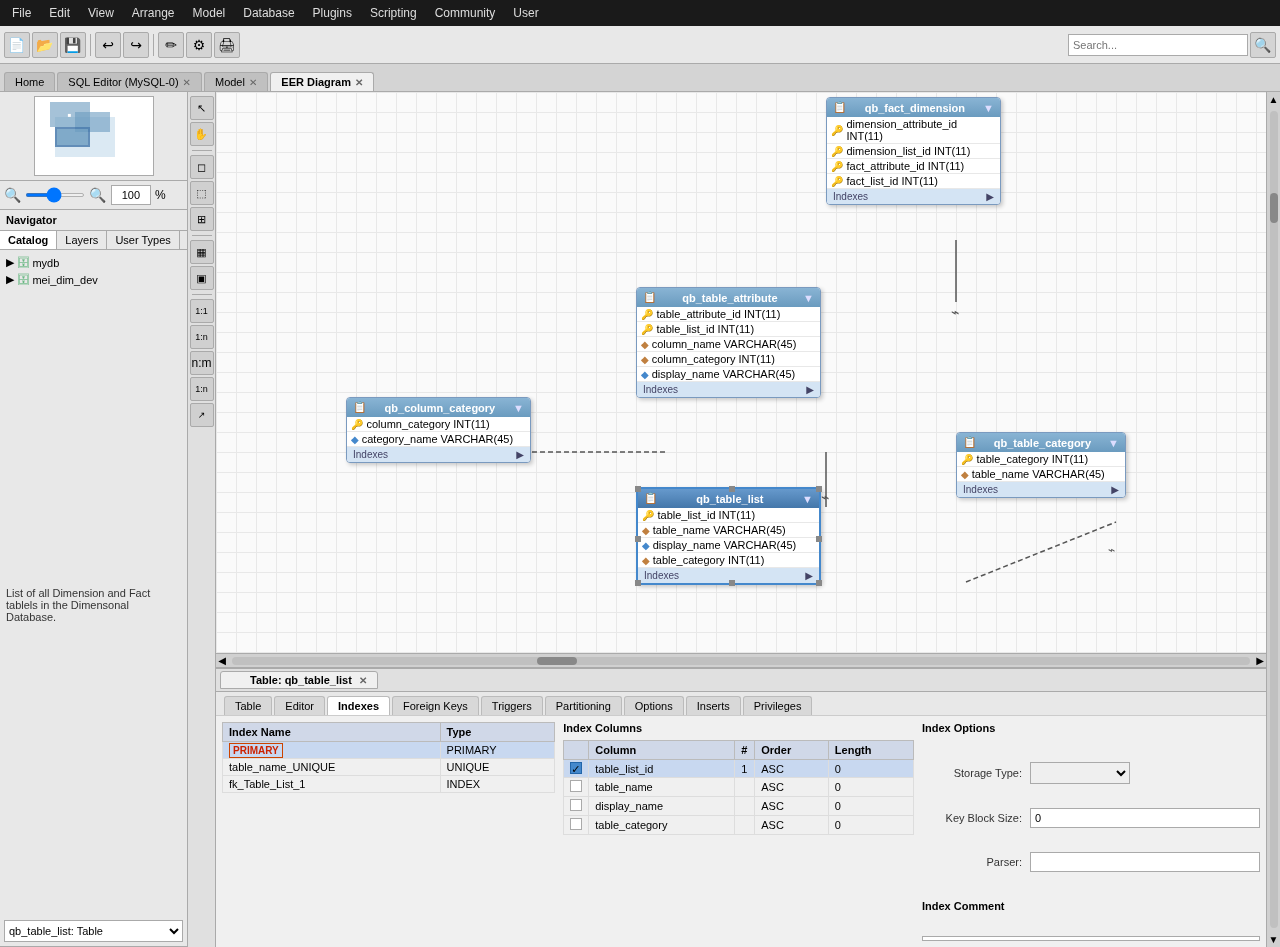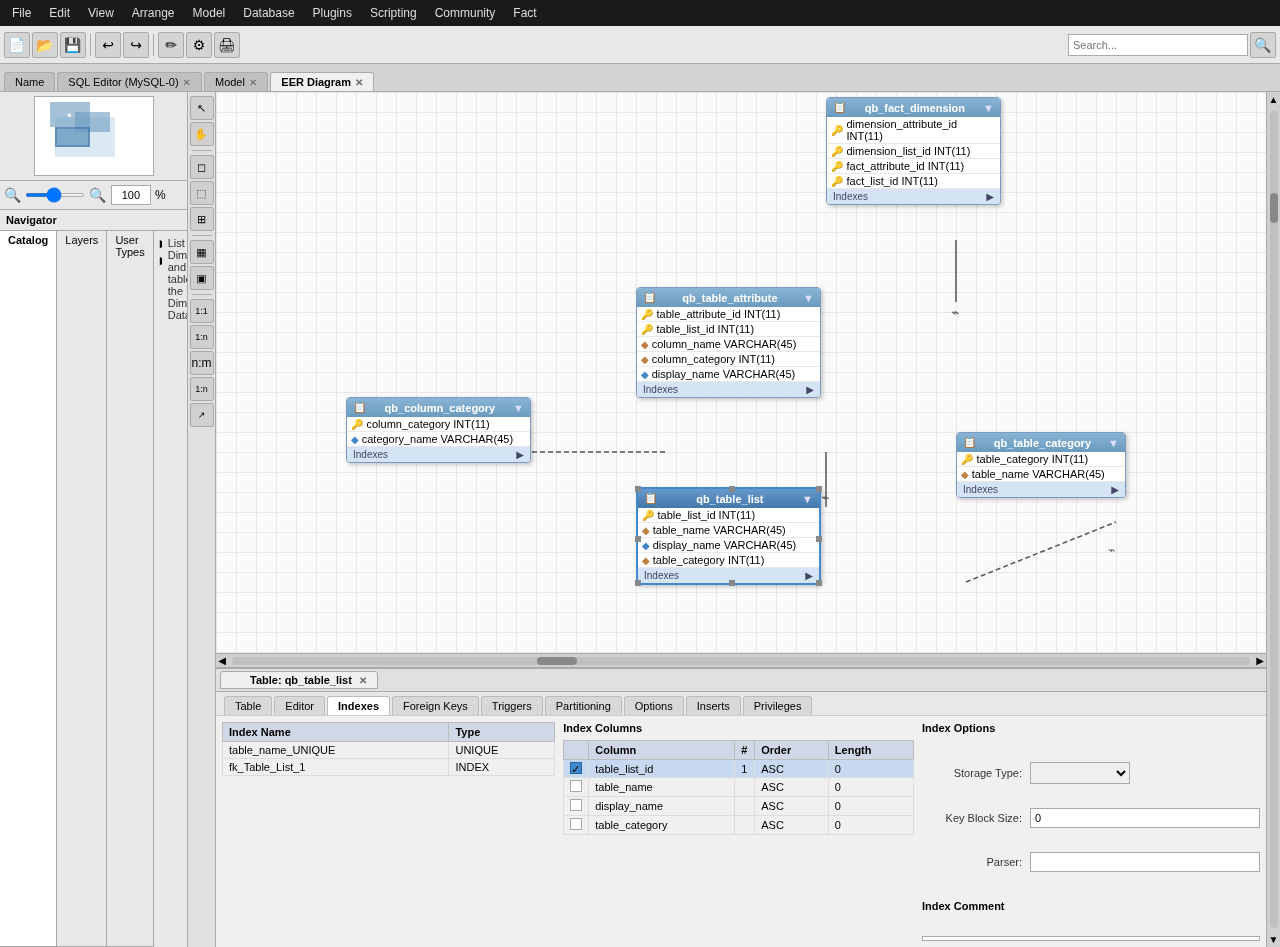--- a/index.html
+++ b/index.html
@@ -35,21 +35,21 @@
 
     
     #zoom-bar { display: flex; align-items: center; gap: 4px; padding: 4px; border-bottom: 1px solid #aaa; }
     .zoom-btn { font-size: 14px; cursor: pointer; }
     #zoom-slider { width: 60px; height: 4px; }
     .zoom-val { width: 40px; height: 20px; border: 1px solid #aaa; text-align: center; font-size: 11px; }
 
     #navigator-label { padding: 4px 6px; font-size: 11px; font-weight: bold; border-bottom: 1px solid #aaa; }
 
     
-    #left-bottom { flex: 1; display: flex; flex-direction: row; overflow: hidden; }
+    #left-bottom { flex: 1; display: flex; flex-direction: column; overflow: hidden; }
     #catalog-tabs { display: flex; border-bottom: 1px solid #aaa; }
     .cat-tab { padding: 3px 8px; cursor: pointer; font-size: 11px; border-right: 1px solid #aaa; }
     .cat-tab.active { background: #fff; font-weight: bold; }
 
     #table-select-row { padding: 4px; border-bottom: 1px solid #aaa; }
     .table-select { width: 100%; height: 22px; font-size: 11px; border: 1px solid #aaa; background: #fff; }
 
     #table-desc { padding: 6px; font-size: 11px; color: #333; flex: 1; }
 
     
@@ -141,21 +141,21 @@
 <div id="menubar">
   <span class="menu-item">File</span>
   <span class="menu-item">Edit</span>
   <span class="menu-item">View</span>
   <span class="menu-item">Arrange</span>
   <span class="menu-item">Model</span>
   <span class="menu-item">Database</span>
   <span class="menu-item">Plugins</span>
   <span class="menu-item">Scripting</span>
   <span class="menu-item">Community</span>
-  <span class="menu-item">Fact</span>
+  <span class="menu-item">User</span>
 </div>
 
 <div id="toolbar">
   <button class="tb-btn" title="New">📄</button>
   <button class="tb-btn" title="Open">📂</button>
   <button class="tb-btn" title="Save">💾</button>
   <div class="tb-sep"></div>
   <button class="tb-btn" title="Undo">↩</button>
   <button class="tb-btn" title="Redo">↪</button>
   <div class="tb-sep"></div>
@@ -163,21 +163,21 @@
   <button class="tb-btn" title="Options">⚙</button>
   <button class="tb-btn" title="Print">🖨</button>
   <div class="tb-search">
     <input type="text" placeholder="Search..." style="width: 180px; height: 22px; font-size: 11px; border: 1px solid rgb(170, 170, 170); padding: 0px 4px;">
     <button class="tb-btn" style="margin-left:2px;">🔍</button>
   </div>
 </div>
 
 <div id="tabs">
   <div class="tab">
-    <span>Name</span>
+    <span>Home</span>
   </div>
   <div class="tab">
     <span>SQL Editor (MySQL-0)</span>
     <span class="tab-close">✕</span>
   </div>
   <div class="tab">
     <span>Model</span>
     <span class="tab-close">✕</span>
   </div>
   <div class="tab active">
@@ -463,20 +463,24 @@
 
         <div id="index-left">
           <table class="index-table">
             <thead>
               <tr>
                 <th>Index Name</th>
                 <th>Type</th>
               </tr>
             </thead>
             <tbody>
+              <tr class="selected">
+                <td><span class="index-primary">PRIMARY</span></td>
+                <td>PRIMARY</td>
+              </tr>
               <tr>
                 <td>table_name_UNIQUE</td>
                 <td>UNIQUE</td>
               </tr>
               <tr>
                 <td>fk_Table_List_1</td>
                 <td>INDEX</td>
               </tr>
             </tbody>
           </table>

